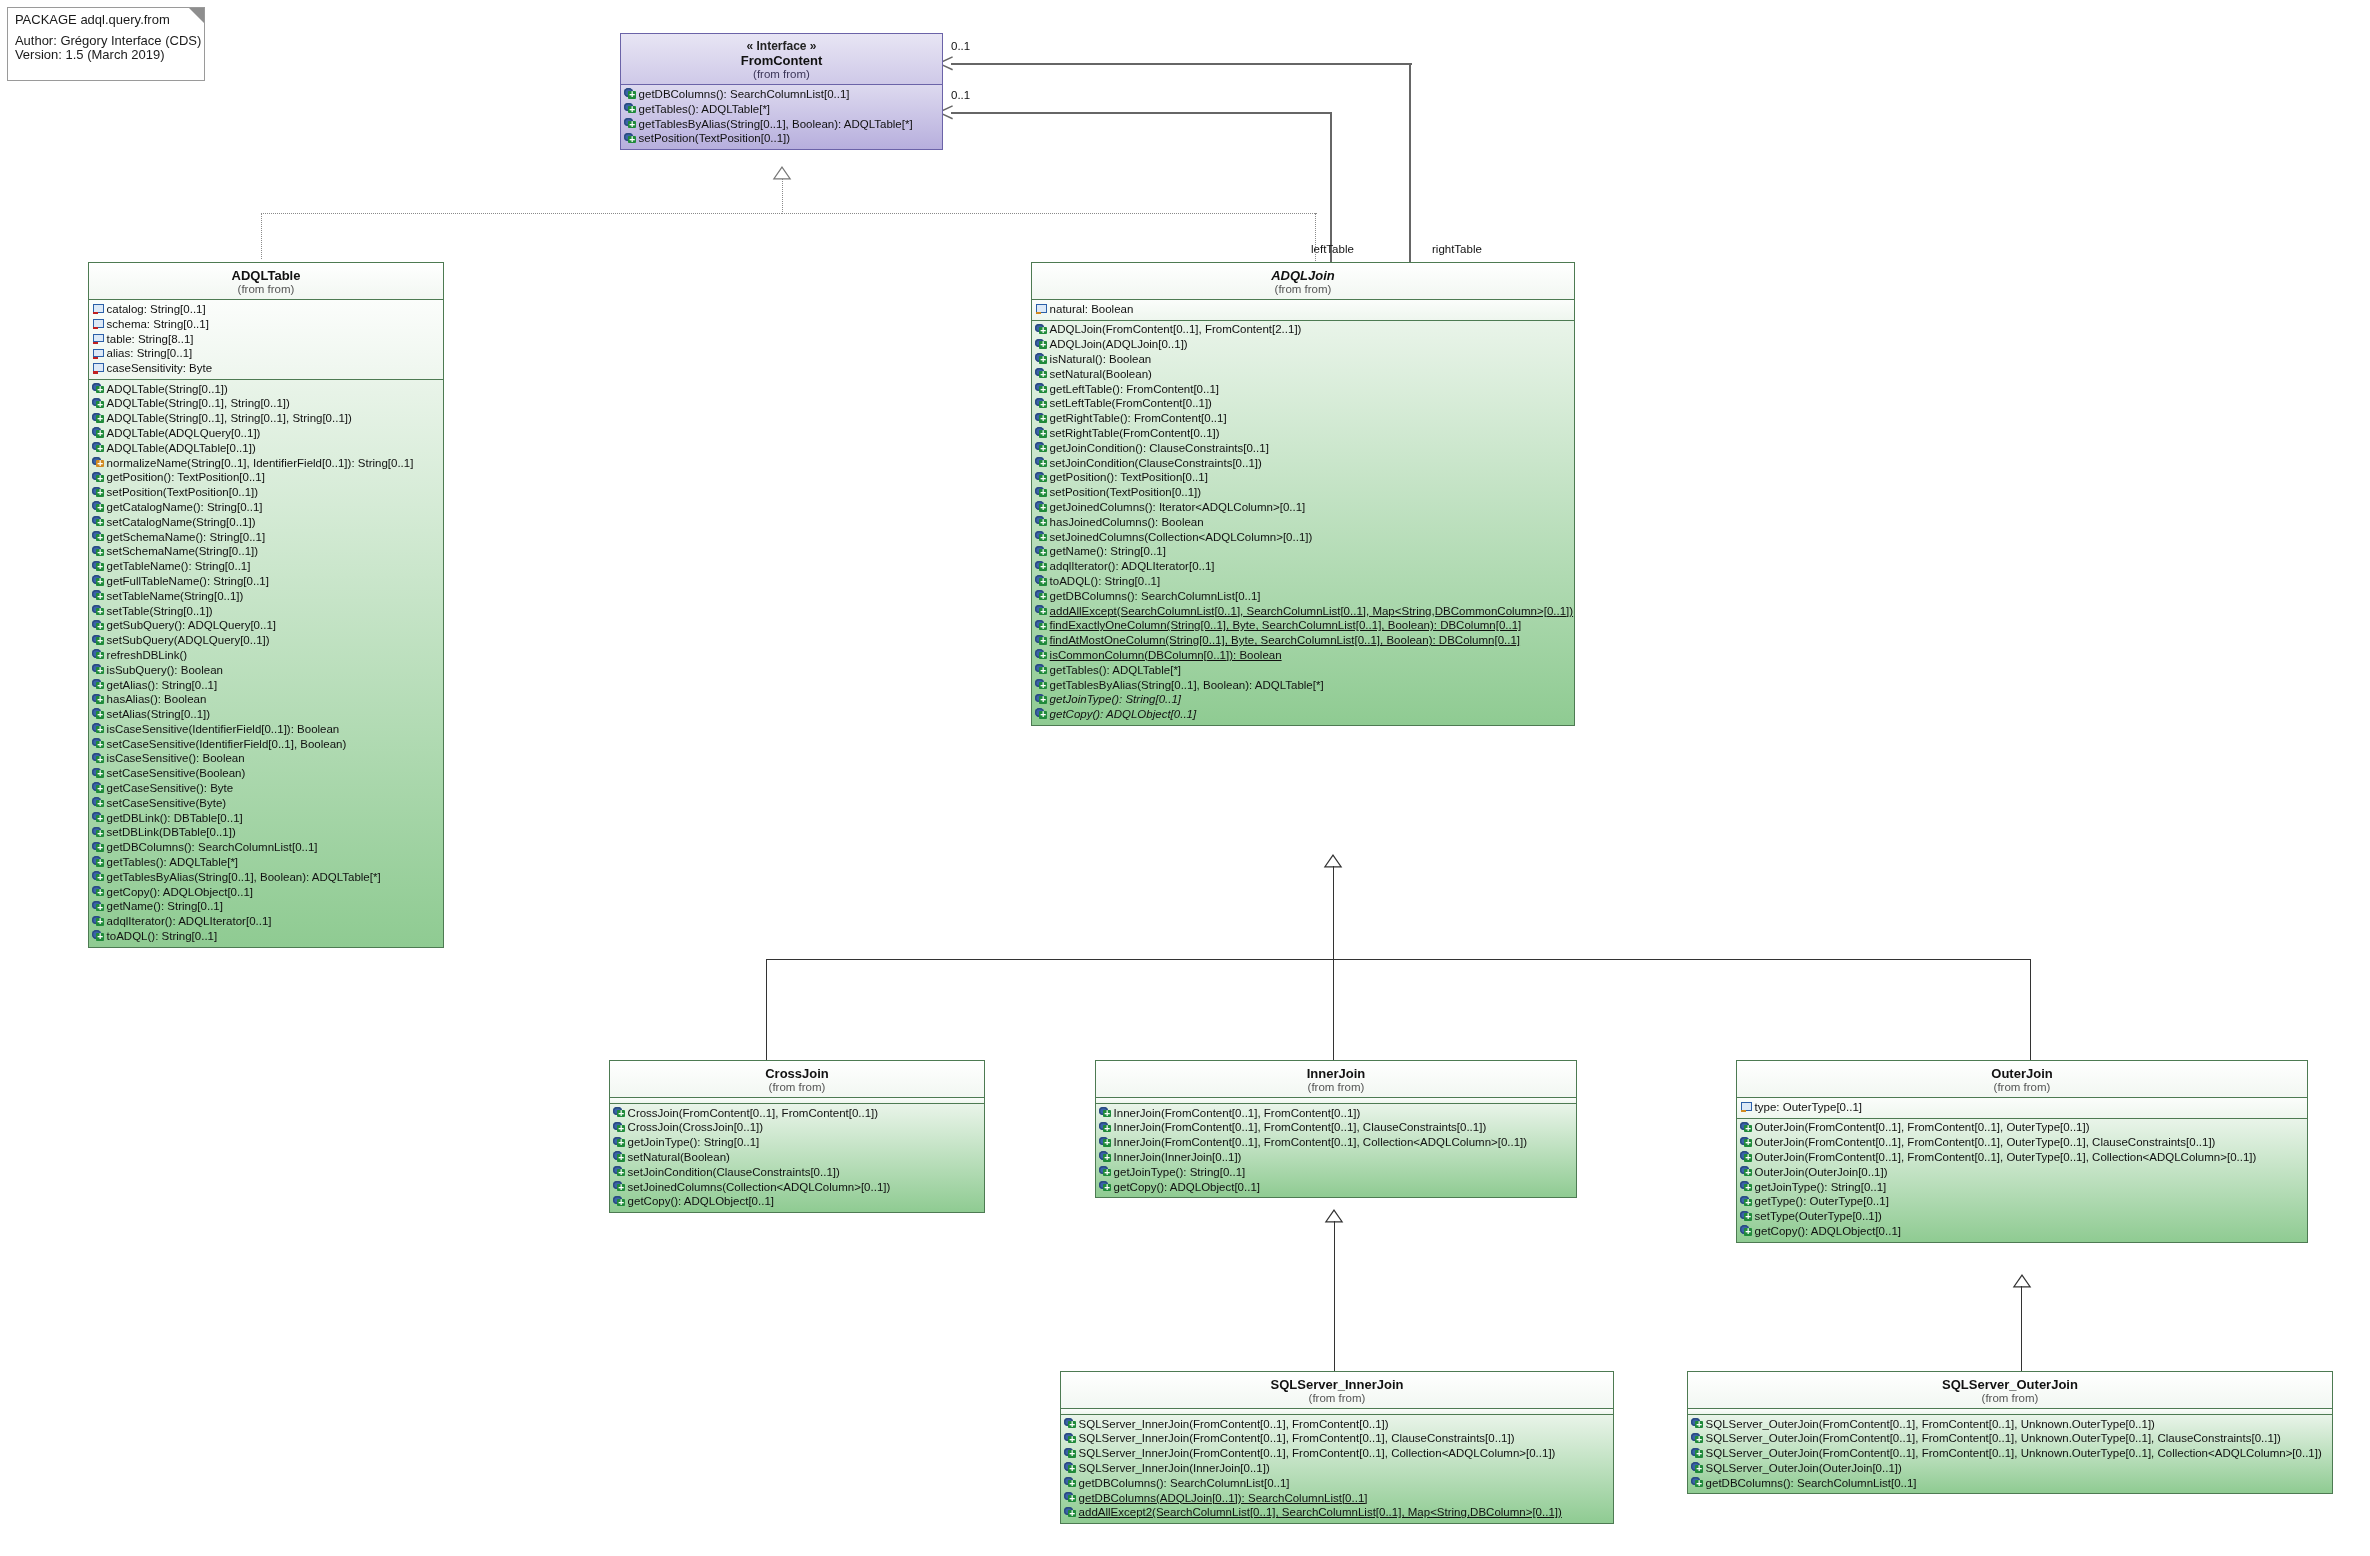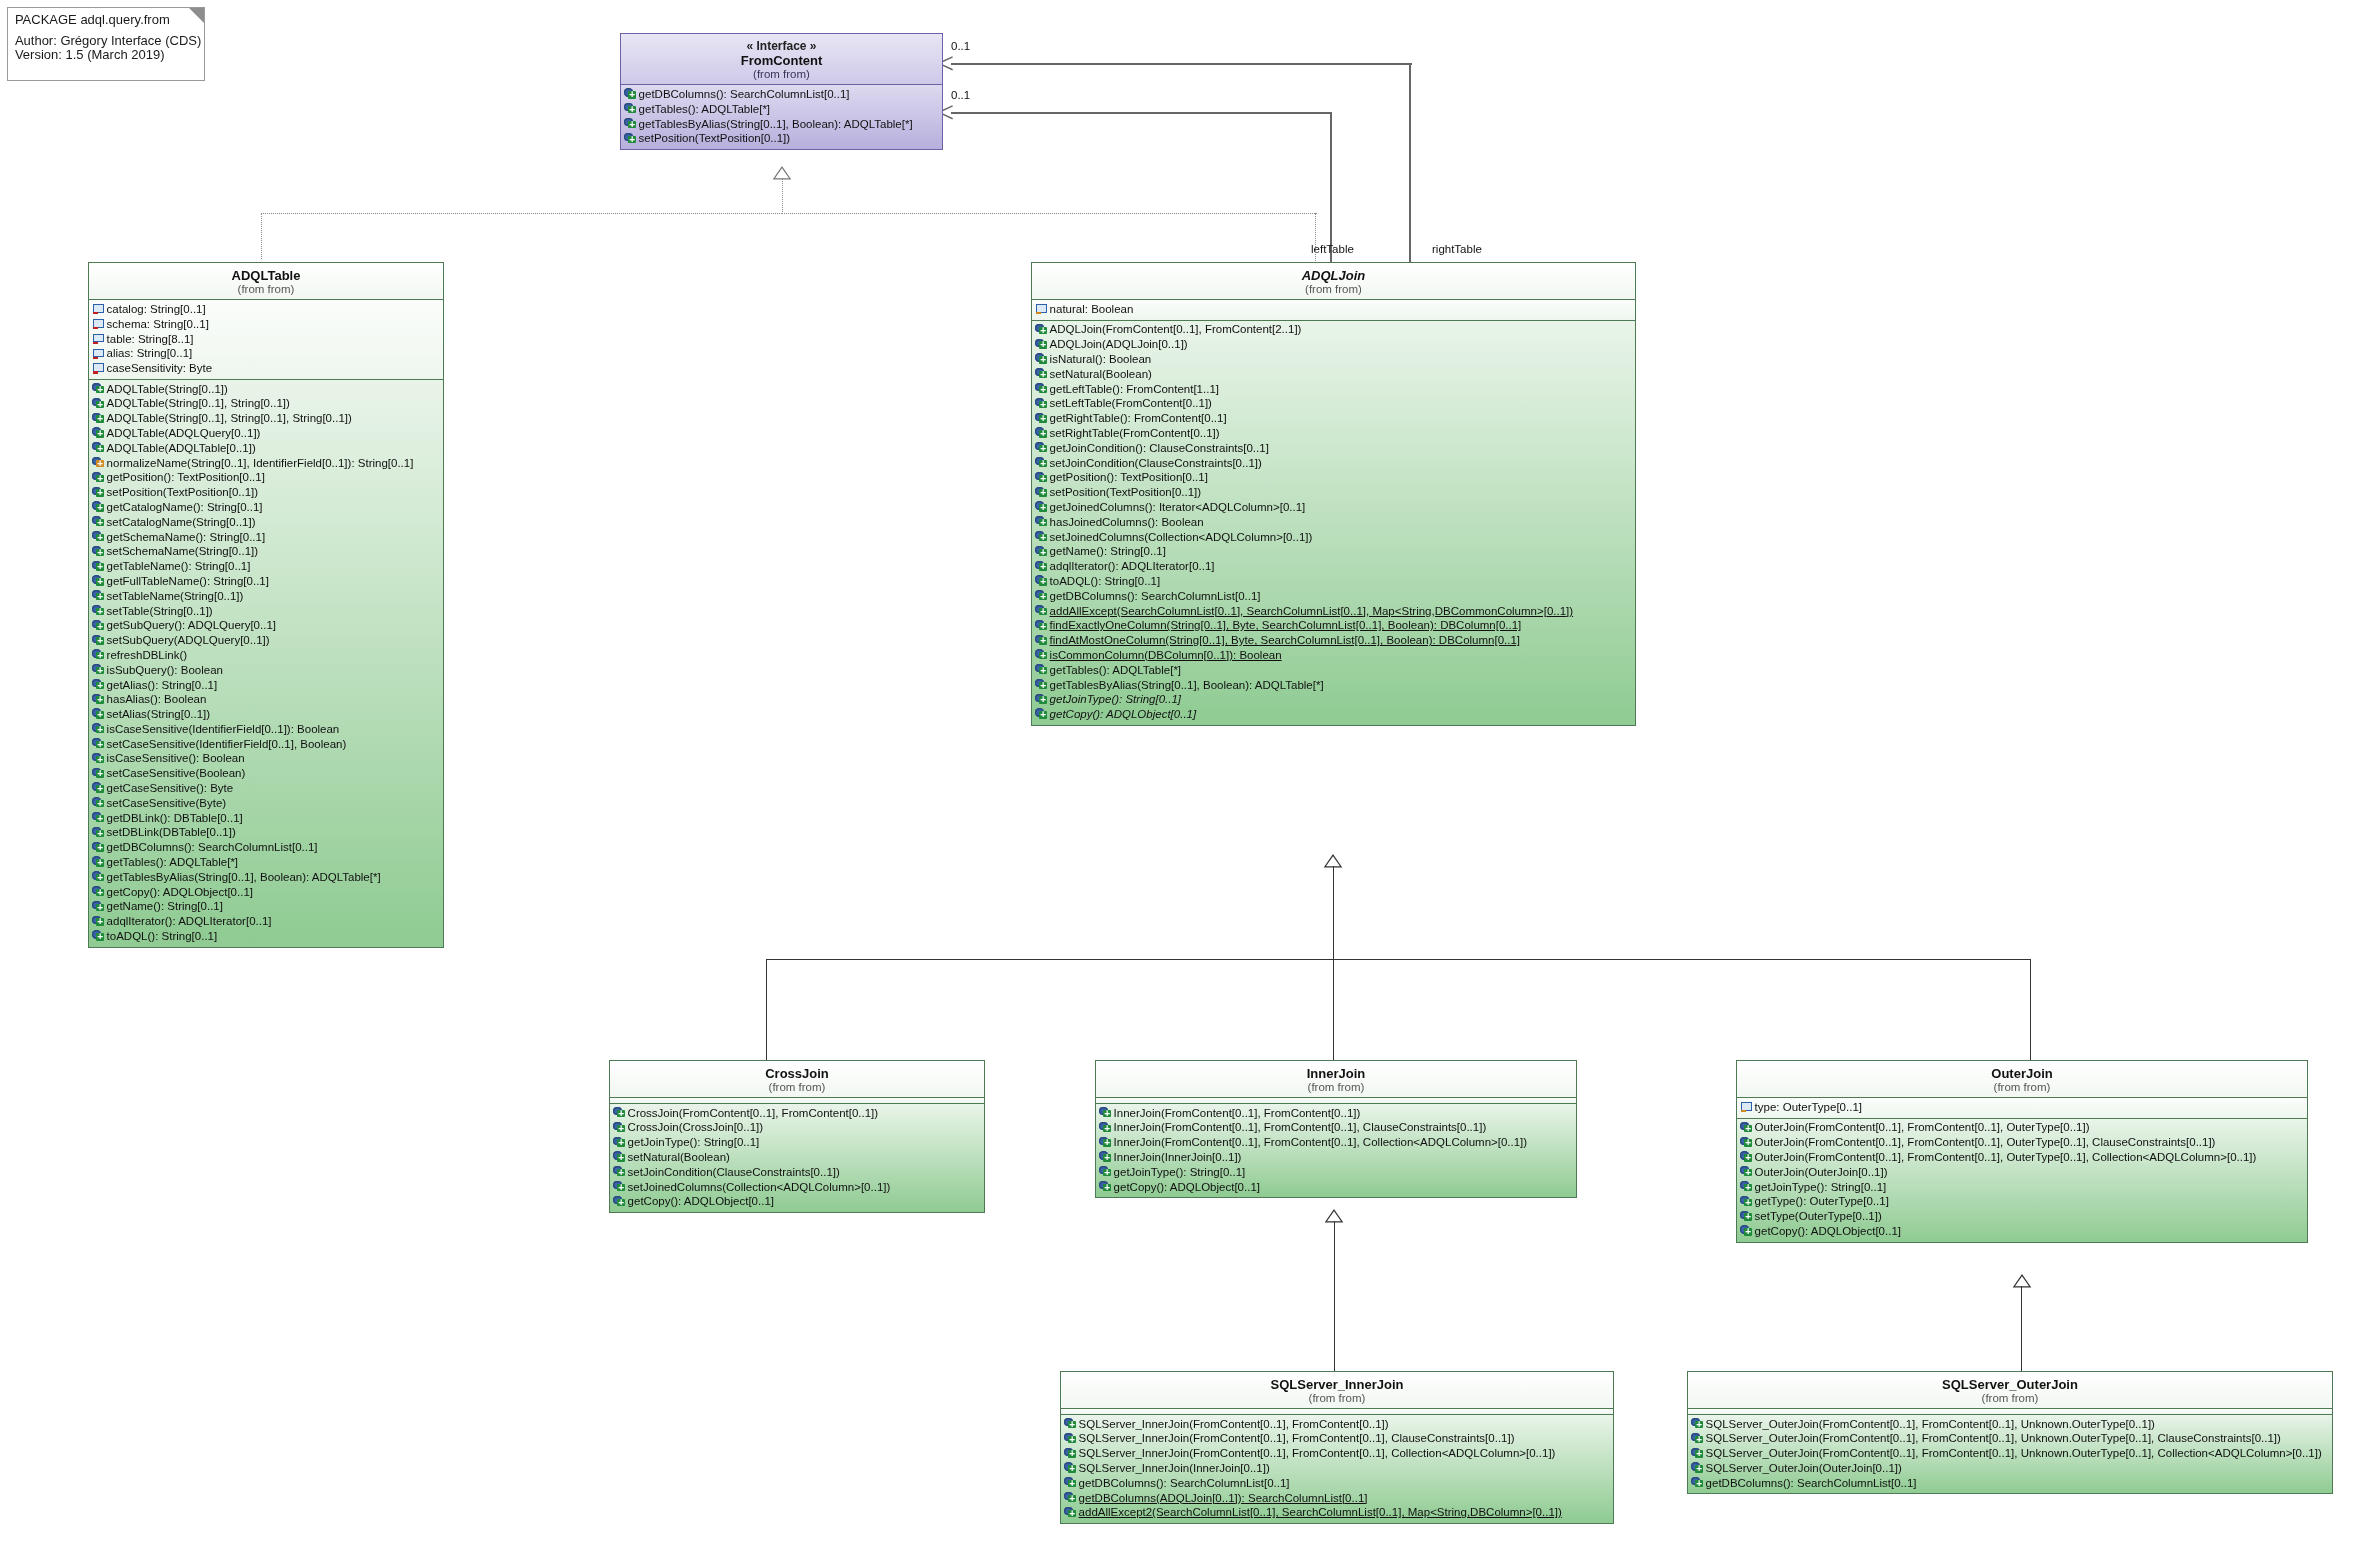--- a/index.html
+++ b/index.html
@@ -411,21 +411,21 @@
           <span class="ic op"></span>
           <span class="txt">adqlIterator(): ADQLIterator[0..1]</span>
         </div>
       <div class="row">
           <span class="ic op"></span>
           <span class="txt">toADQL(): String[0..1]</span>
         </div>
     </div>
   </div>
 
-  <div class="cls" id="box-adqljoin" style="left:1031px; top:262px; width:605px;">
+  <div class="cls" id="box-adqljoin" style="left:1031px; top:262px; width:544px;">
     <div class="hdr">
       <div class="cname abs">ADQLJoin</div>
       <div class="cfrom">(from from)</div>
     </div>
     <div class="sect attrs">
       <div class="row">
           <span class="ic attr prot"></span>
           <span class="txt">natural: Boolean</span>
         </div>
     </div>
@@ -441,21 +441,21 @@
       <div class="row">
           <span class="ic op"></span>
           <span class="txt">isNatural(): Boolean</span>
         </div>
       <div class="row">
           <span class="ic op"></span>
           <span class="txt">setNatural(Boolean)</span>
         </div>
       <div class="row">
           <span class="ic op"></span>
-          <span class="txt">getLeftTable(): FromContent[1..1]</span>
+          <span class="txt">getLeftTable(): FromContent[0..1]</span>
         </div>
       <div class="row">
           <span class="ic op"></span>
           <span class="txt">setLeftTable(FromContent[0..1])</span>
         </div>
       <div class="row">
           <span class="ic op"></span>
           <span class="txt">getRightTable(): FromContent[0..1]</span>
         </div>
       <div class="row">

